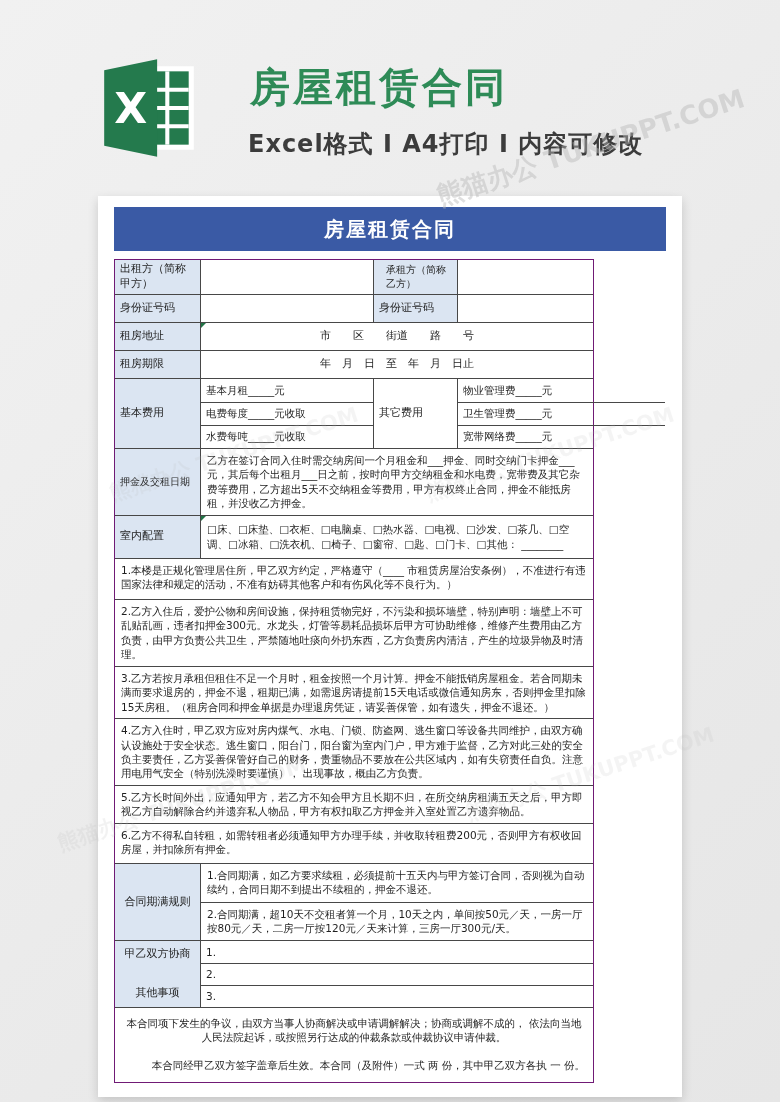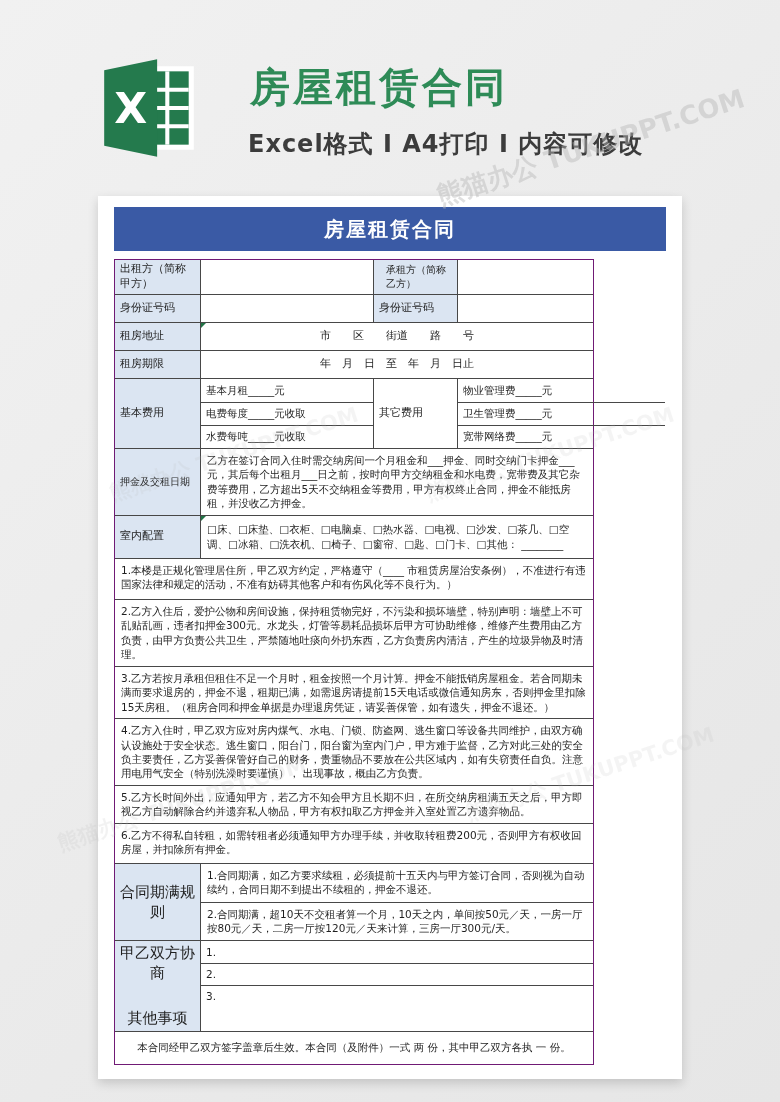--- a/index.html
+++ b/index.html
@@ -62,21 +62,21 @@
   .w3 { flex:0 0 84px; }
   .w4 { flex:0 0 208px; }
   .wspan { flex:1 1 auto; }
   .h27 { min-height:27px; }
   .center { justify-content:center; text-align:center; }
   .small { font-size:10.5px; line-height:1.38; }
   .stack { flex-direction:column; align-items:stretch; padding:0; }
   .sub { min-height:23px; display:flex; align-items:center; padding:1px 5px; border-top:1px solid #474747; }
   .sub:first-child { border-top:none; }
   .block { display:block; padding:4px 6px; }
-  .lblcenter { justify-content:center; text-align:center; font-size:15px; }
+  .lblcenter { justify-content:center; text-align:center; font-size:11px; }
   .err-tri {
     position:absolute; left:0; top:0; width:0; height:0;
     border-top:5px solid #217346; border-right:5px solid transparent;
   }
   .footer-cell { display:block; padding:8px 8px 10px 8px; text-align:center; }
   .footer-cell p + p { margin-top:13px;text-align:right; }
   .other-num { justify-content:flex-start; min-height:22px; }
 </style>
 </head>
 <body>
@@ -183,20 +183,21 @@
       </div>
       <div class="cell wspan stack">
         <div class="sub small other-num">1.</div>
         <div class="sub small other-num">2.</div>
         <div class="sub small other-num">3.</div>
       </div>
     </div>
 
     <div class="row">
       <div class="cell wspan small footer-cell">
+        <p>本合同项下发生的争议，由双方当事人协商解决或申请调解解决；协商或调解不成的， 依法向当地人民法院起诉，或按照另行达成的仲裁条款或仲裁协议申请仲裁。</p>
         <p>本合同经甲乙双方签字盖章后生效。本合同（及附件）一式 两 份，其中甲乙双方各执 一 份。</p>
       </div>
     </div>
 
   </div>
 </div>
 
 <div class="wm wm1">熊猫办公 TUKUPPT.COM</div>
 <div class="wm wm2">熊猫办公 TUKUPPT.COM</div>
 <div class="wm wm3">熊猫办公 TUKUPPT.COM</div>

